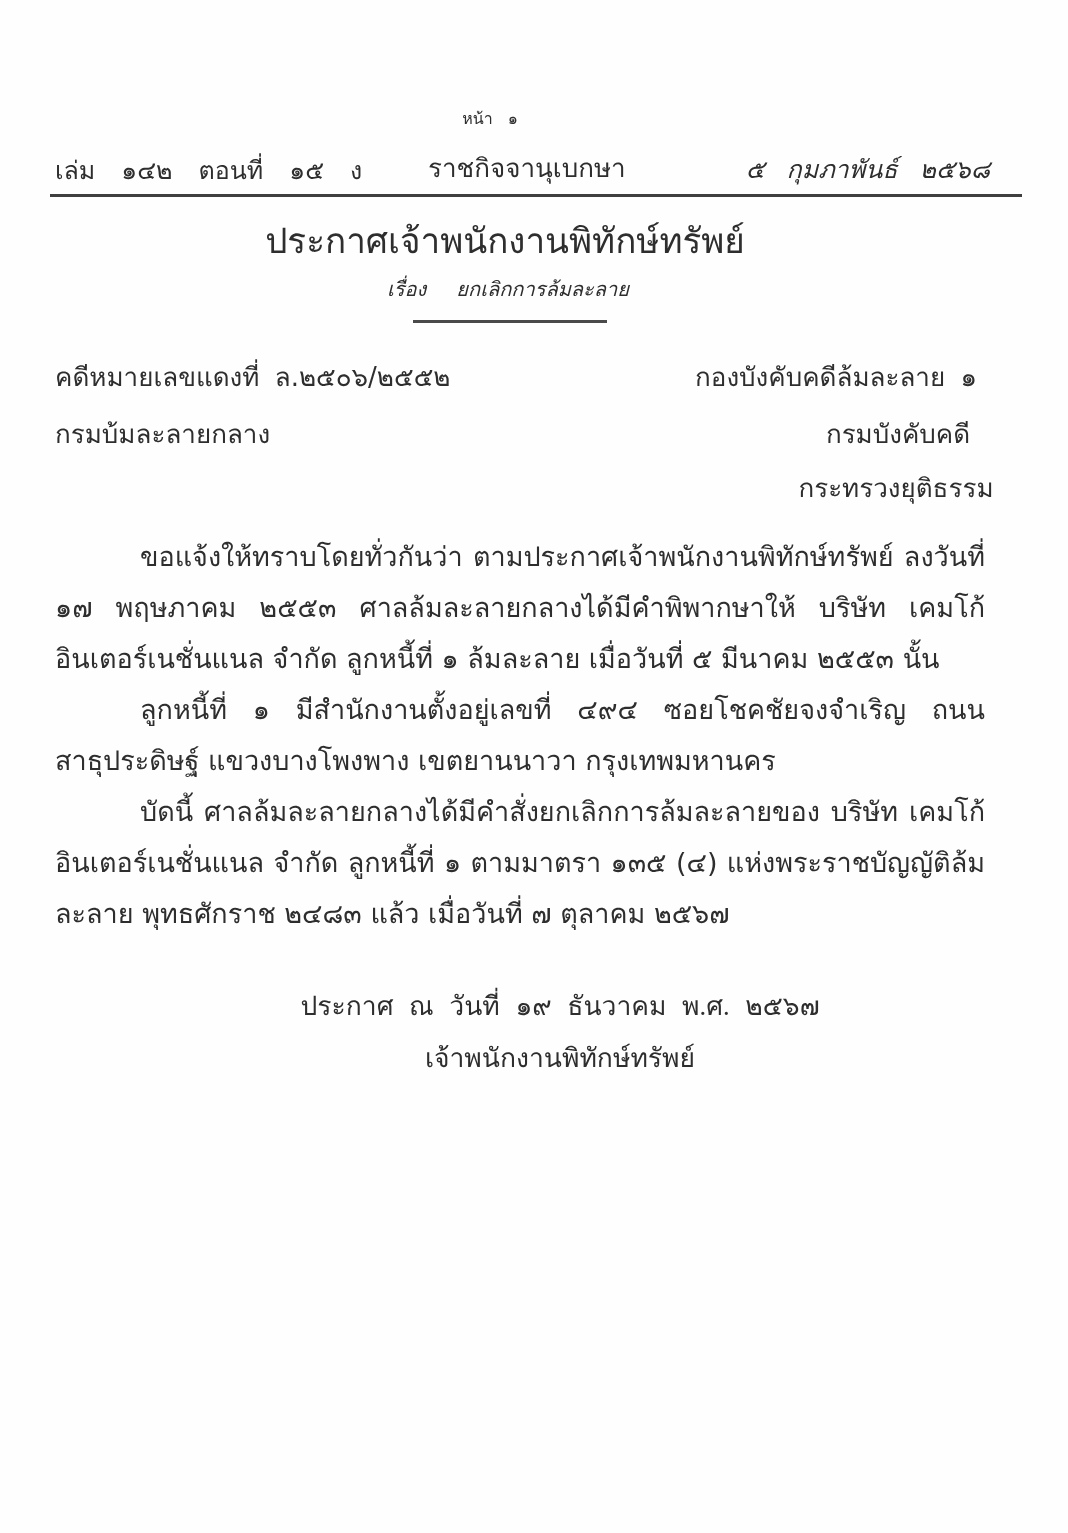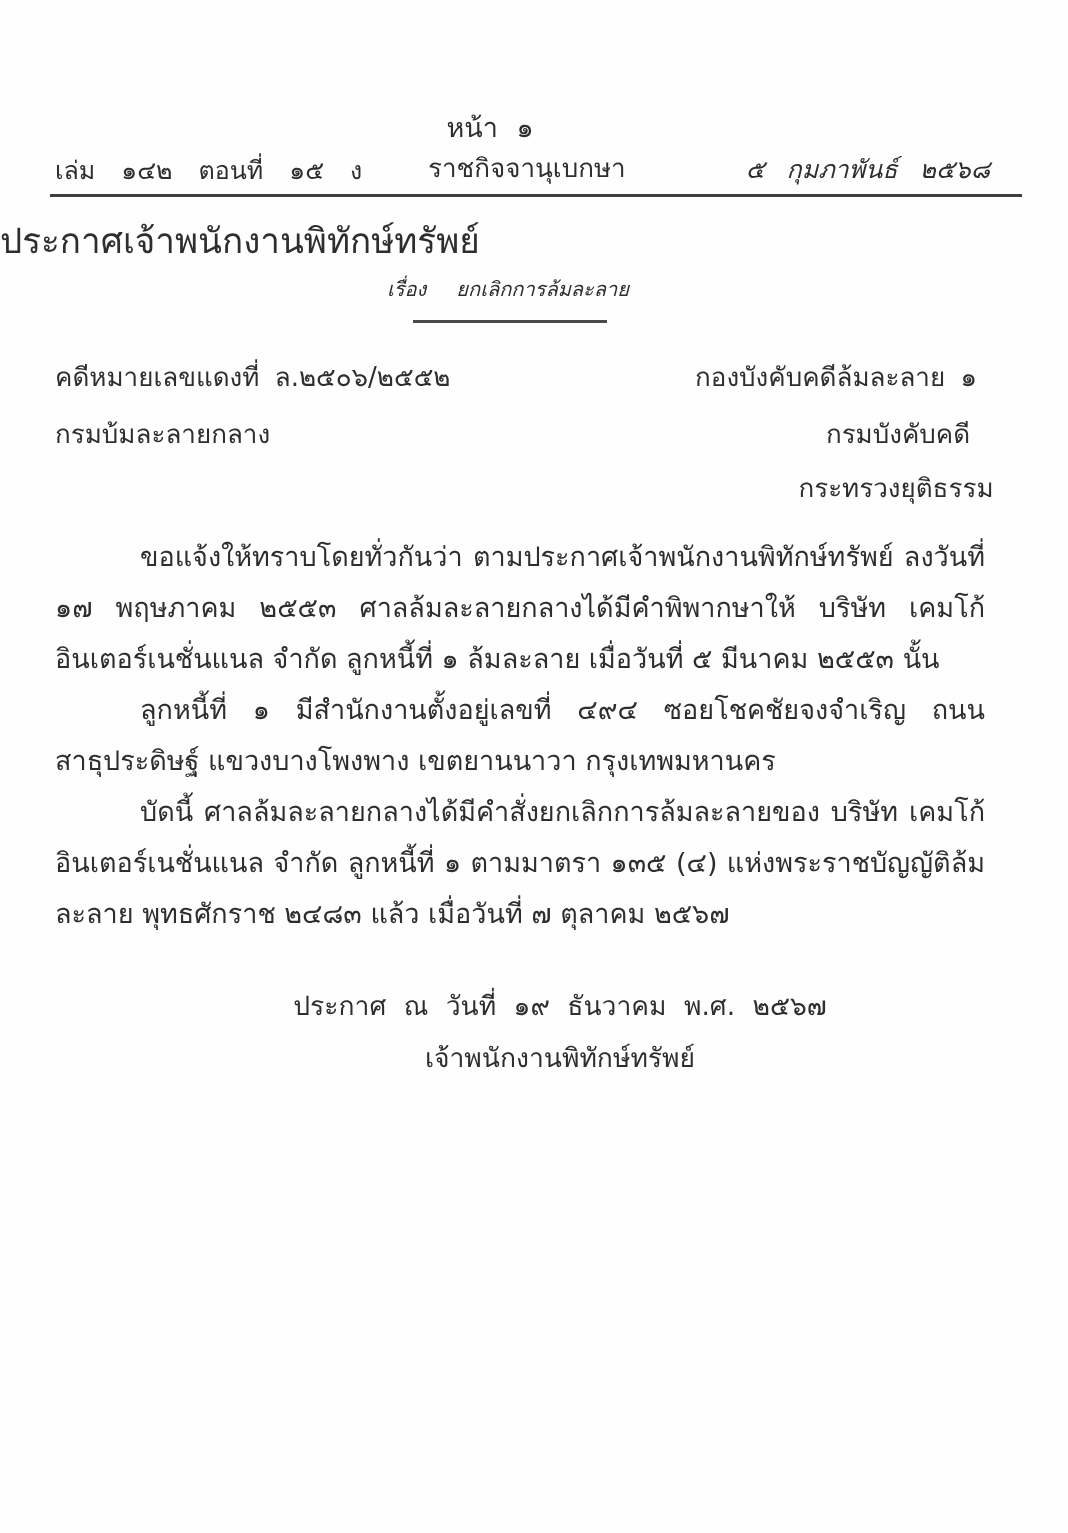--- a/index.html
+++ b/index.html
@@ -9,21 +9,21 @@
     height: 1533px;
     background: #fefefe;
     font-family: "DejaVu Sans", "Liberation Sans", sans-serif;
     color: #2e2e2e;
     overflow: hidden;
   }
   .page-label {
     position: absolute;
     top: 106px; left: 0; right: 88px;
     text-align: center;
-    font-size: 27px;
+    font-size: 16px;
     word-spacing: 10px;
   }
   .header-left {
     position: absolute;
     top: 150px; left: 55px;
     font-size: 25px;
     word-spacing: 18px;
     white-space: nowrap;
   }
   .header-center {
@@ -42,20 +42,21 @@
   }
   .rule-top {
     position: absolute;
     top: 194px; left: 50px; right: 46px;
     height: 3px;
     background: #3f3f3f;
   }
   .doc-title {
     position: absolute;
     top: 213px; left: 0; right: 58px;
+    text-align: center;
     font-size: 35px;
   }
   .doc-subject {
     position: absolute;
     top: 273px; left: 0; right: 52px;
     text-align: center;
     font-size: 20px;
     font-style: italic;
   }
   .doc-subject .subject-prefix { margin-right: 30px; }
@@ -90,20 +91,21 @@
     line-height: 51px;
     text-align: justify;
   }
   .body-text p { margin: 0; text-indent: 85px; }
   .sig-block {
     position: absolute;
     top: 980px; left: 52px; right: 0;
     text-align: center;
     font-size: 26.5px;
     line-height: 52px;
+    font-family: Liberation Serif, serif;
   }
   .sig-block .announce-line { word-spacing: 9px; }
 </style>
 </head>
 <body>
 
 <div class="page">
 
   <div class="page-label">หน้า ๑</div>
 

